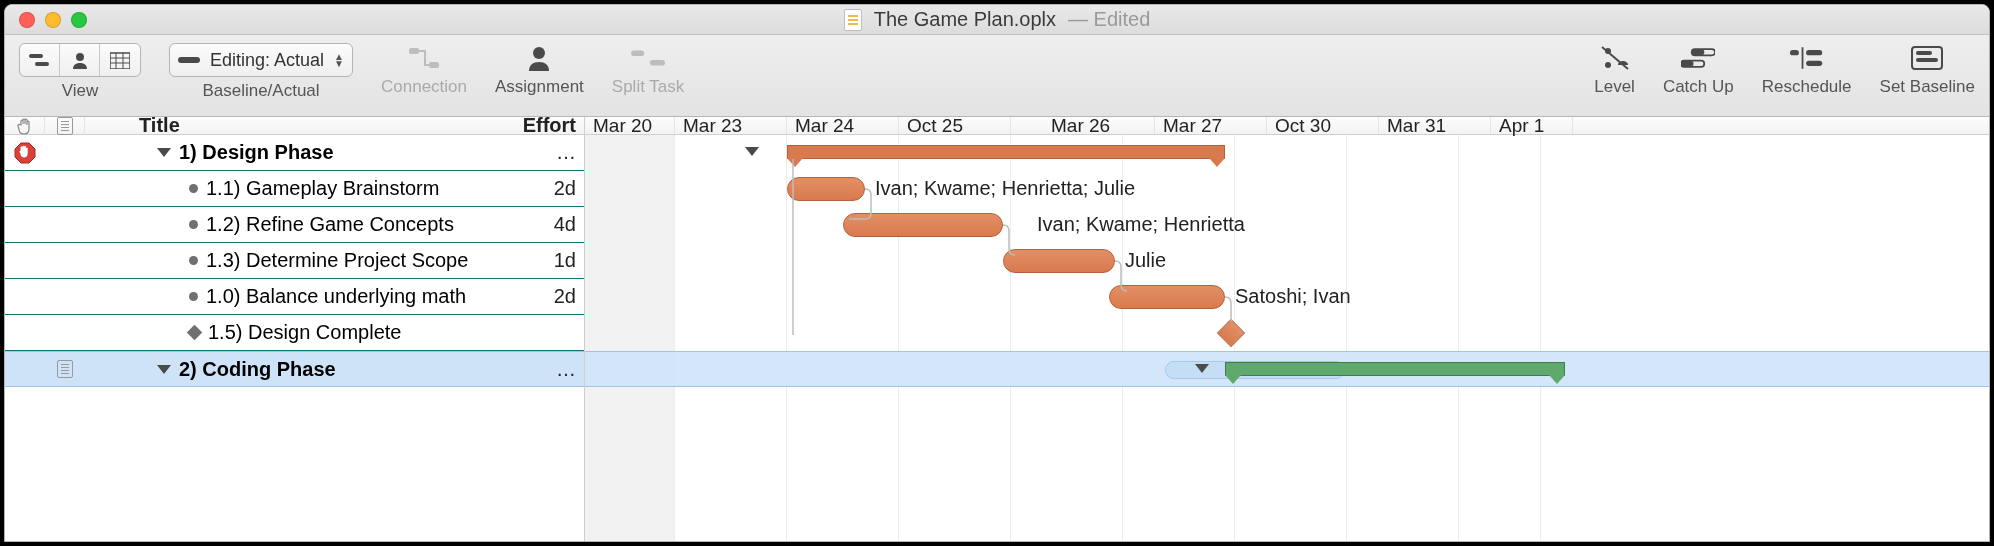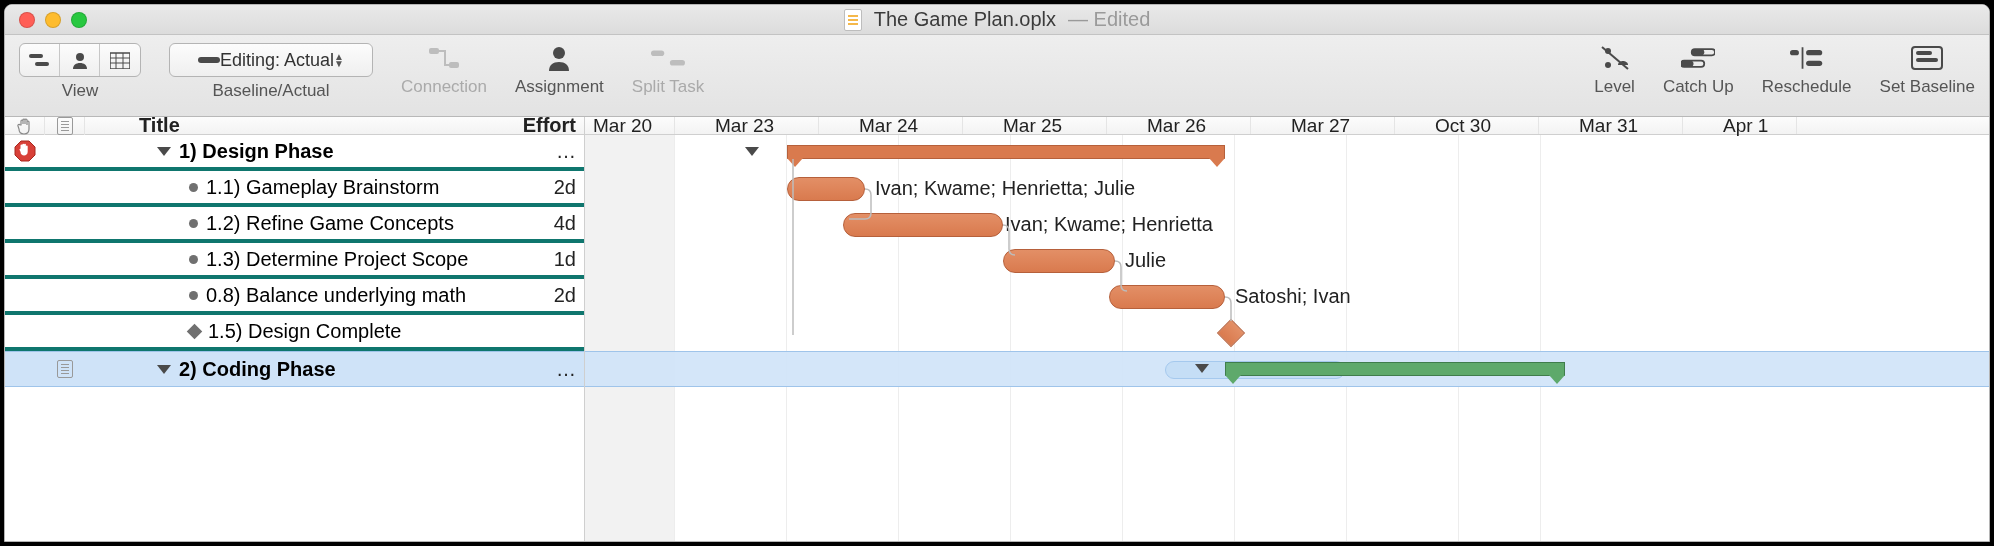--- a/index.html
+++ b/index.html
@@ -94,21 +94,22 @@
     border-right: 1px solid #c7c7c7;
   }
   .segbtn > div:last-child { border-right: none; }
   .pillbtn {
     height: 34px;
     border: 1px solid #b4b4b4;
     border-radius: 6px;
     background: linear-gradient(#fcfcfc,#efefef);
     display: flex;
     align-items: center;
-    padding: 0 28px;
+    padding: 0 8px;
+    gap: 10px;
     font-size: 18px;
     color: #333;
   }
   .ticon { width: 34px; height: 30px; display: flex; align-items: center; justify-content: center; }
   .spacer { flex: 1; }
   
   .colhdr {
     height: 18px;
     background: linear-gradient(#fcfcfc,#f3f3f3);
     border-bottom: 1px solid #cfcfcf;
@@ -123,40 +124,39 @@
     align-items: center;
   }
   .leftcols .c-stop { width: 40px; border-right: 1px solid #e5e5e5; display:flex;align-items:center;justify-content:center;}
   .leftcols .c-note { width: 40px; border-right: 1px solid #e5e5e5; display:flex;align-items:center;justify-content:center;}
   .leftcols .c-title { flex: 1; padding-left: 54px; font-weight: 600; }
   .leftcols .c-effort { width: 80px; text-align: right; padding-right: 8px; font-weight: 600; }
   .timeline-hdr {
     flex: 1;
     display: flex;
     position: relative;
-    gap: 32px;
   }
   .datecell {
     border-right: 1px solid #e5e5e5;
     display: flex;
     align-items: center;
     padding-left: 8px;
     font-size: 19px;
     color: #222;
     height: 100%;
   }
   
   .bodyarea { flex:1; position: relative; display:flex; overflow:hidden; }
   .leftrows { width: 580px; border-right: 1px solid #cfcfcf; }
   .rightchart { flex:1; position: relative; }
   .row {
     height: 36px;
     display: flex;
     align-items: center;
-    border-bottom: 4px solid #0f766e;
+    border-bottom: 1px solid #0f766e;
     font-size: 20px;
   }
   .row.sel { background: #cfe3f8; border-top: 1px solid #9fc4ea; border-bottom: 1px solid #9fc4ea; }
   .row .c-stop { width: 40px; display:flex;align-items:center;justify-content:center;}
   .row .c-note { width: 40px; display:flex;align-items:center;justify-content:center;}
   .row .c-title { flex:1; display:flex; align-items:center; gap:8px; }
   .row .c-effort { width: 80px; text-align:right; padding-right:8px; color:#222; }
   .indent1 { padding-left: 72px; }
   .indent2 { padding-left: 104px; }
   .disc { width: 9px; height: 9px; background:#707070; border-radius:50%; display:inline-block; }
@@ -378,22 +378,22 @@
       <div class="c-note">
         <span class="note-icon"></span>
       </div>
       <div class="c-title">Title</div>
       <div class="c-effort">Effort</div>
     </div>
     <div class="timeline-hdr" id="timeline-hdr">
         <div class="datecell" style="width: 90px;">Mar 20</div>
         <div class="datecell" style="width: 112px;">Mar 23</div>
         <div class="datecell" style="width: 112px;">Mar 24</div>
-        <div class="datecell" style="width: 112px;">Mar 25</div>
-        <div class="datecell" style="width: 112px;">Mar 26</div>
+        <div class="datecell" style="width: 112px;">Oct 25</div>
+        <div class="datecell" style="width: 112px; margin-left: 32px;">Mar 26</div>
         <div class="datecell" style="width: 112px;">Mar 27</div>
         <div class="datecell" style="width: 112px;">Oct 30</div>
         <div class="datecell" style="width: 112px;">Mar 31</div>
         <div class="datecell" style="width: 82px;">Apr 1</div>
       </div>
   </div>
 
   <div class="bodyarea">
     <div class="leftrows" id="leftrows">
         <div class="row">
@@ -437,21 +437,21 @@
             <span class="disc"></span>
             <span>1.3)  Determine Project Scope</span>
           </div>
           <div class="c-effort">1d</div>
         </div>
         <div class="row">
           <div class="c-stop"></div>
           <div class="c-note"></div>
           <div class="c-title indent2">
             <span class="disc"></span>
-            <span>0.8)  Balance underlying math</span>
+            <span>1.0)  Balance underlying math</span>
           </div>
           <div class="c-effort">2d</div>
         </div>
         <div class="row">
           <div class="c-stop"></div>
           <div class="c-note"></div>
           <div class="c-title indent2">
             <span class="diamond"></span>
             <span>1.5)  Design Complete</span>
           </div>
@@ -485,21 +485,21 @@
           <div class="grow">
             <span class="tri" style="position: absolute; left: 160px; top: 12px;"></span>
             <div class="summarybar" style="left: 202px; width: 438px;"></div>
           </div>
           <div class="grow">
             <div class="bar" style="left: 202px; width: 78px;"></div>
             <div class="asslabel" style="left: 290px;">Ivan; Kwame; Henrietta; Julie</div>
           </div>
           <div class="grow">
             <div class="bar" style="left: 258px; width: 160px;"></div>
-            <div class="asslabel" style="left: 420px;">Ivan; Kwame; Henrietta</div>
+            <div class="asslabel" style="left: 452px;">Ivan; Kwame; Henrietta</div>
           </div>
           <div class="grow">
             <div class="bar" style="left: 418px; width: 112px;"></div>
             <div class="asslabel" style="left: 540px;">Julie</div>
           </div>
           <div class="grow">
             <div class="bar" style="left: 524px; width: 116px;"></div>
             <div class="asslabel" style="left: 650px;">Satoshi; Ivan</div>
           </div>
           <div class="grow">

